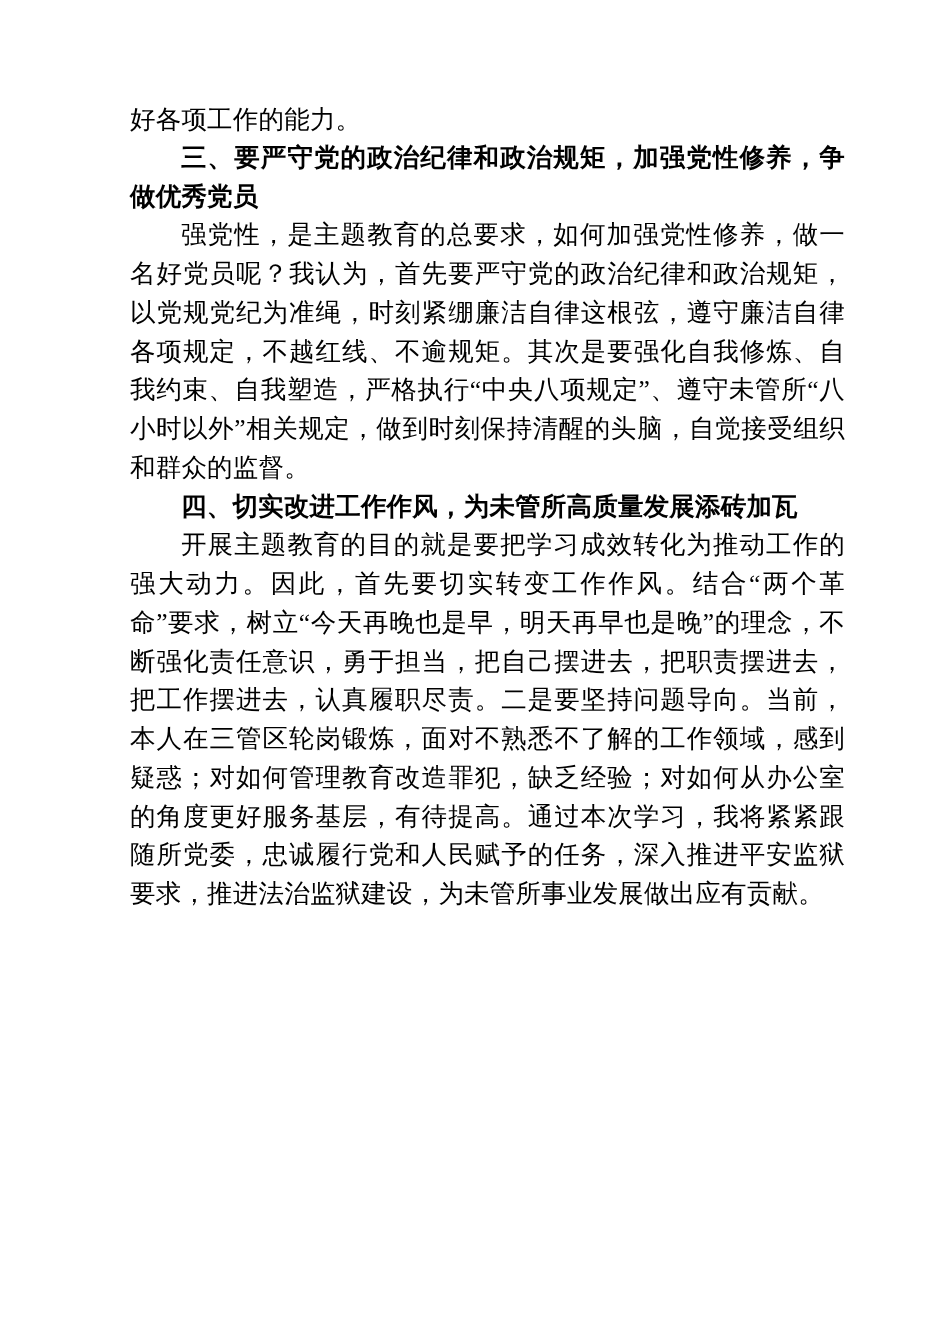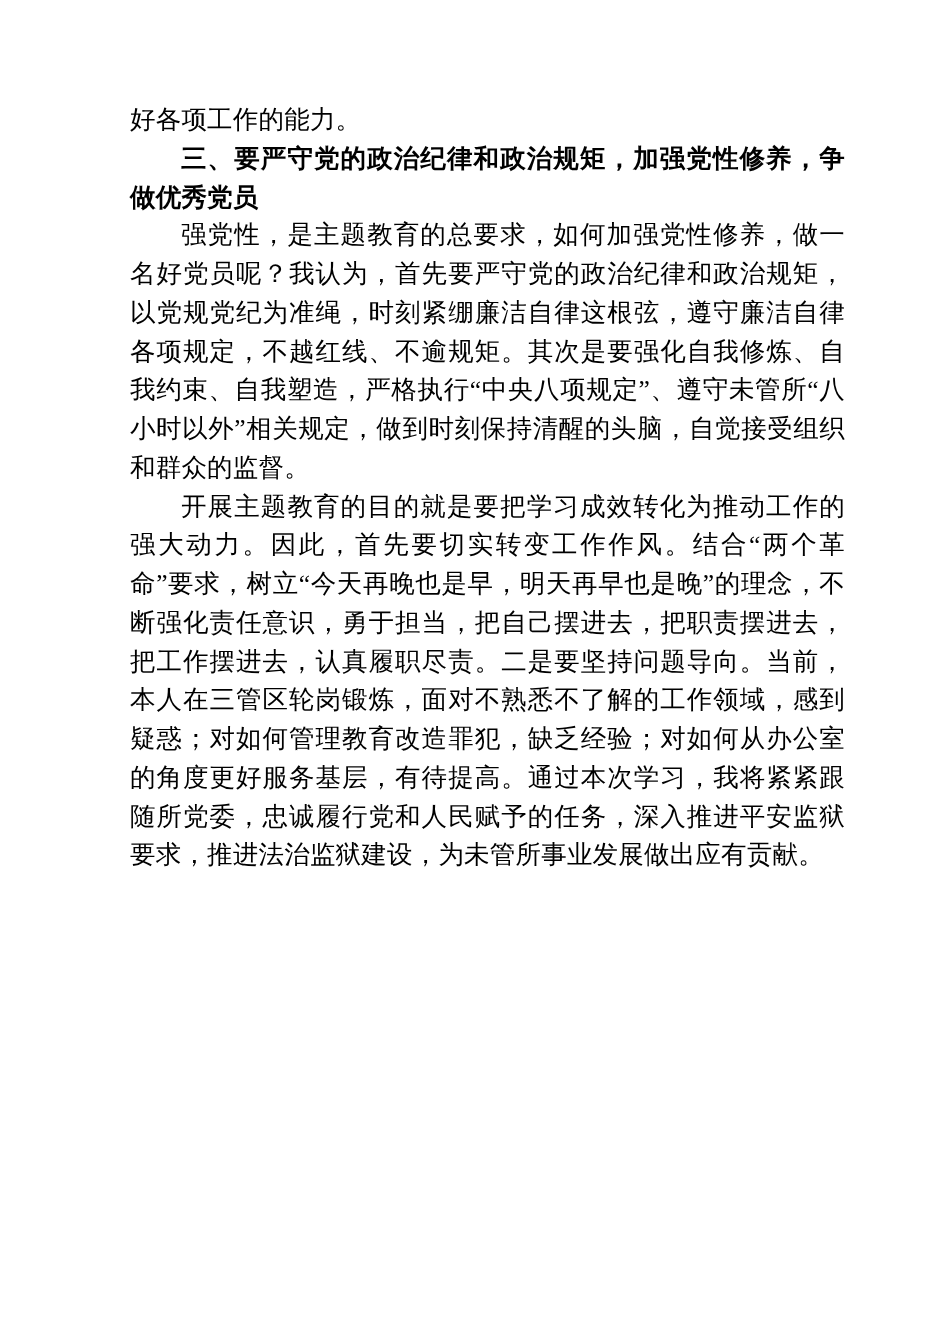--- a/index.html
+++ b/index.html
@@ -26,28 +26,30 @@
   p {
     margin: 0 0 0 0;
   }
   .para-indent {
     text-indent: 2em;
     font-family: Liberation Serif, serif;
   }
   .heading {
     font-weight: bold;
     text-indent: 2em;
+    font-family: Liberation Serif, serif;
   }
   .cont {
     text-indent: 0;
   }
 </style>
 </head>
 <body>
 
 <div class="page">
   <div class="doc-body">
     <p class="cont">好各项工作的能力。</p>
     <p class="heading">三、要严守党的政治纪律和政治规矩，加强党性修养，争做优秀党员</p>
     <p class="para-indent">强党性，是主题教育的总要求，如何加强党性修养，做一名好党员呢？我认为，首先要严守党的政治纪律和政治规矩，以党规党纪为准绳，时刻紧绷廉洁自律这根弦，遵守廉洁自律各项规定，不越红线、不逾规矩。其次是要强化自我修炼、自我约束、自我塑造，严格执行“中央八项规定”、遵守未管所“八小时以外”相关规定，做到时刻保持清醒的头脑，自觉接受组织和群众的监督。</p>
+    <p class="heading">四、切实改进工作作风，为未管所高质量发展添砖加瓦</p>
     <p class="para-indent">开展主题教育的目的就是要把学习成效转化为推动工作的强大动力。因此，首先要切实转变工作作风。结合“两个革命”要求，树立“今天再晚也是早，明天再早也是晚”的理念，不断强化责任意识，勇于担当，把自己摆进去，把职责摆进去，把工作摆进去，认真履职尽责。二是要坚持问题导向。当前，本人在三管区轮岗锻炼，面对不熟悉不了解的工作领域，感到疑惑；对如何管理教育改造罪犯，缺乏经验；对如何从办公室的角度更好服务基层，有待提高。通过本次学习，我将紧紧跟随所党委，忠诚履行党和人民赋予的任务，深入推进平安监狱要求，推进法治监狱建设，为未管所事业发展做出应有贡献。</p>
   </div>
 </div>
 
 </body></html>

